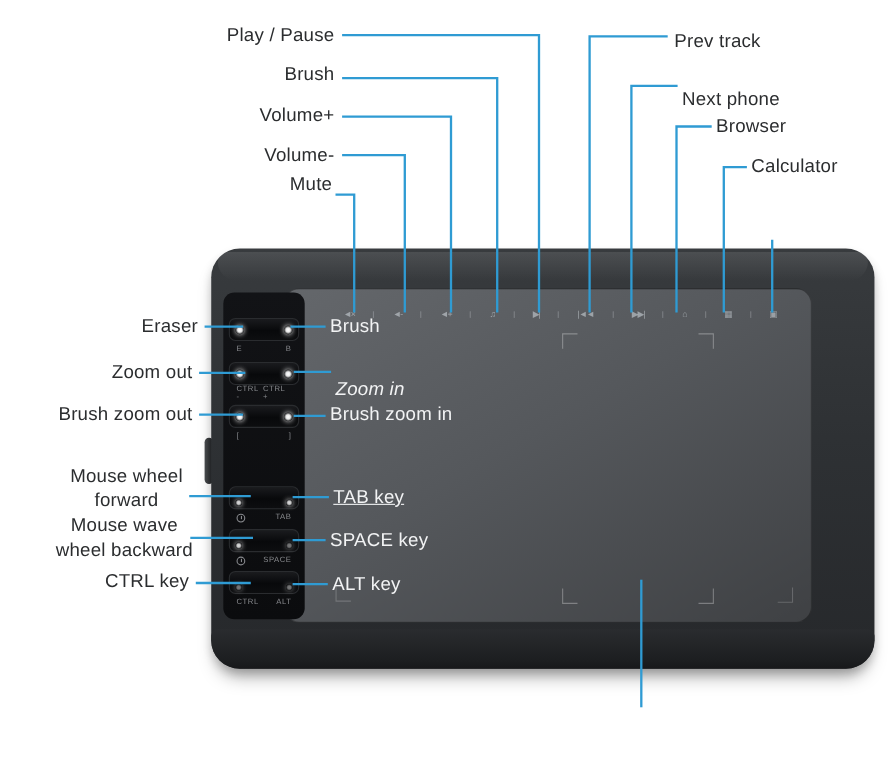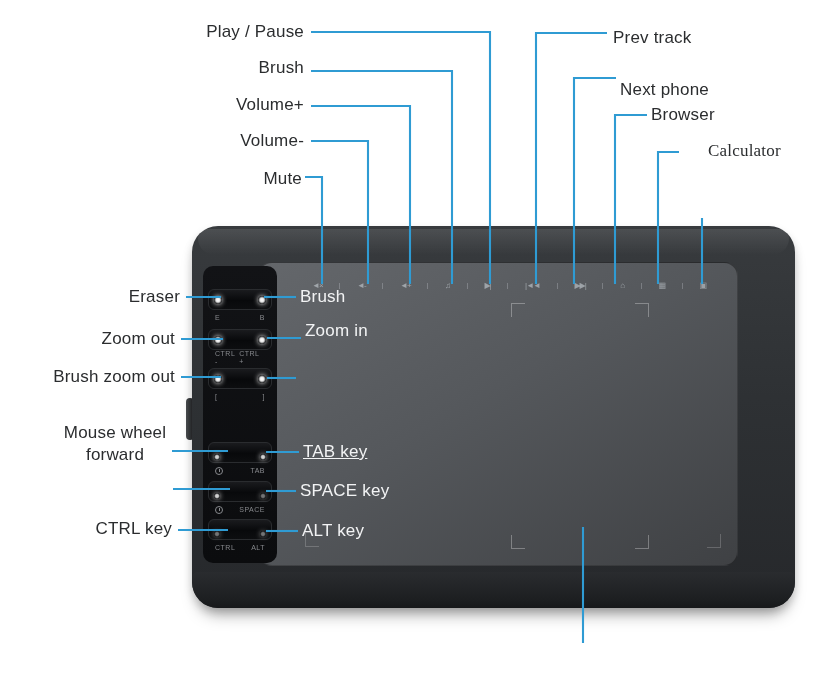--- a/index.html
+++ b/index.html
@@ -237,33 +237,35 @@
     <polyline points="266,452 299,452"></polyline>
     <polyline points="266,491 296,491"></polyline>
     <polyline points="266,531 298,531"></polyline>
     <polyline points="583,527 583,643"></polyline>
   </svg>
 
   <div class="lbl" style="right:510px;top:21px;">Play / Pause</div>
   <div class="lbl" style="right:510px;top:57px;">Brush</div>
   <div class="lbl" style="right:510px;top:94px;">Volume+</div>
   <div class="lbl" style="right:510px;top:130px;">Volume-</div>
-  <div class="lbl" style="right:512px;top:168px;">Mute</div>
+  <div class="lbl" style="right:512px;top:157px;">Mute</div>
 
   <div class="lbl" style="left:613px;top:27px;">Prev track</div>
   <div class="lbl" style="left:620px;top:79px;">Next phone</div>
   <div class="lbl" style="left:651px;top:104px;">Browser</div>
-  <div class="lbl" style="left:708px;top:140px;font-family:Liberation Serif, serif;">Calculator</div>
+  <div class="lbl" style="left:683px;top:140px;">Calculator</div>
 
   <div class="lbl" style="right:634px;top:286px;">Eraser</div>
   <div class="lbl" style="right:639px;top:328px;">Zoom out</div>
   <div class="lbl wrap" style="left:50px;top:422px;width:130px;">Mouse wheel forward</div>
   <div class="lbl" style="right:639px;top:366px;">Brush zoom out</div>
+  <div class="lbl wrap" style="left:43px;top:467px;width:140px;">Mouse wave wheel backward</div>
   <div class="lbl" style="right:642px;top:518px;">CTRL key</div>
 
   <div class="lbl white" style="left:300px;top:286px;text-align:center;">Brush</div>
-  <div class="lbl white" style="left:305px;top:320px;">Zoom in</div>
+  <div class="lbl white" style="left:305px;top:343px;font-style:italic;">Zoom in</div>
+  <div class="lbl white" style="left:300px;top:366px;">Brush zoom in</div>
   <div class="lbl white" style="left:303px;top:441px;text-decoration:underline;">TAB key</div>
   <div class="lbl white" style="left:300px;top:480px;">SPACE key</div>
   <div class="lbl white" style="left:302px;top:520px;">ALT key</div>
 
 
 </div>
 
 </body></html>

